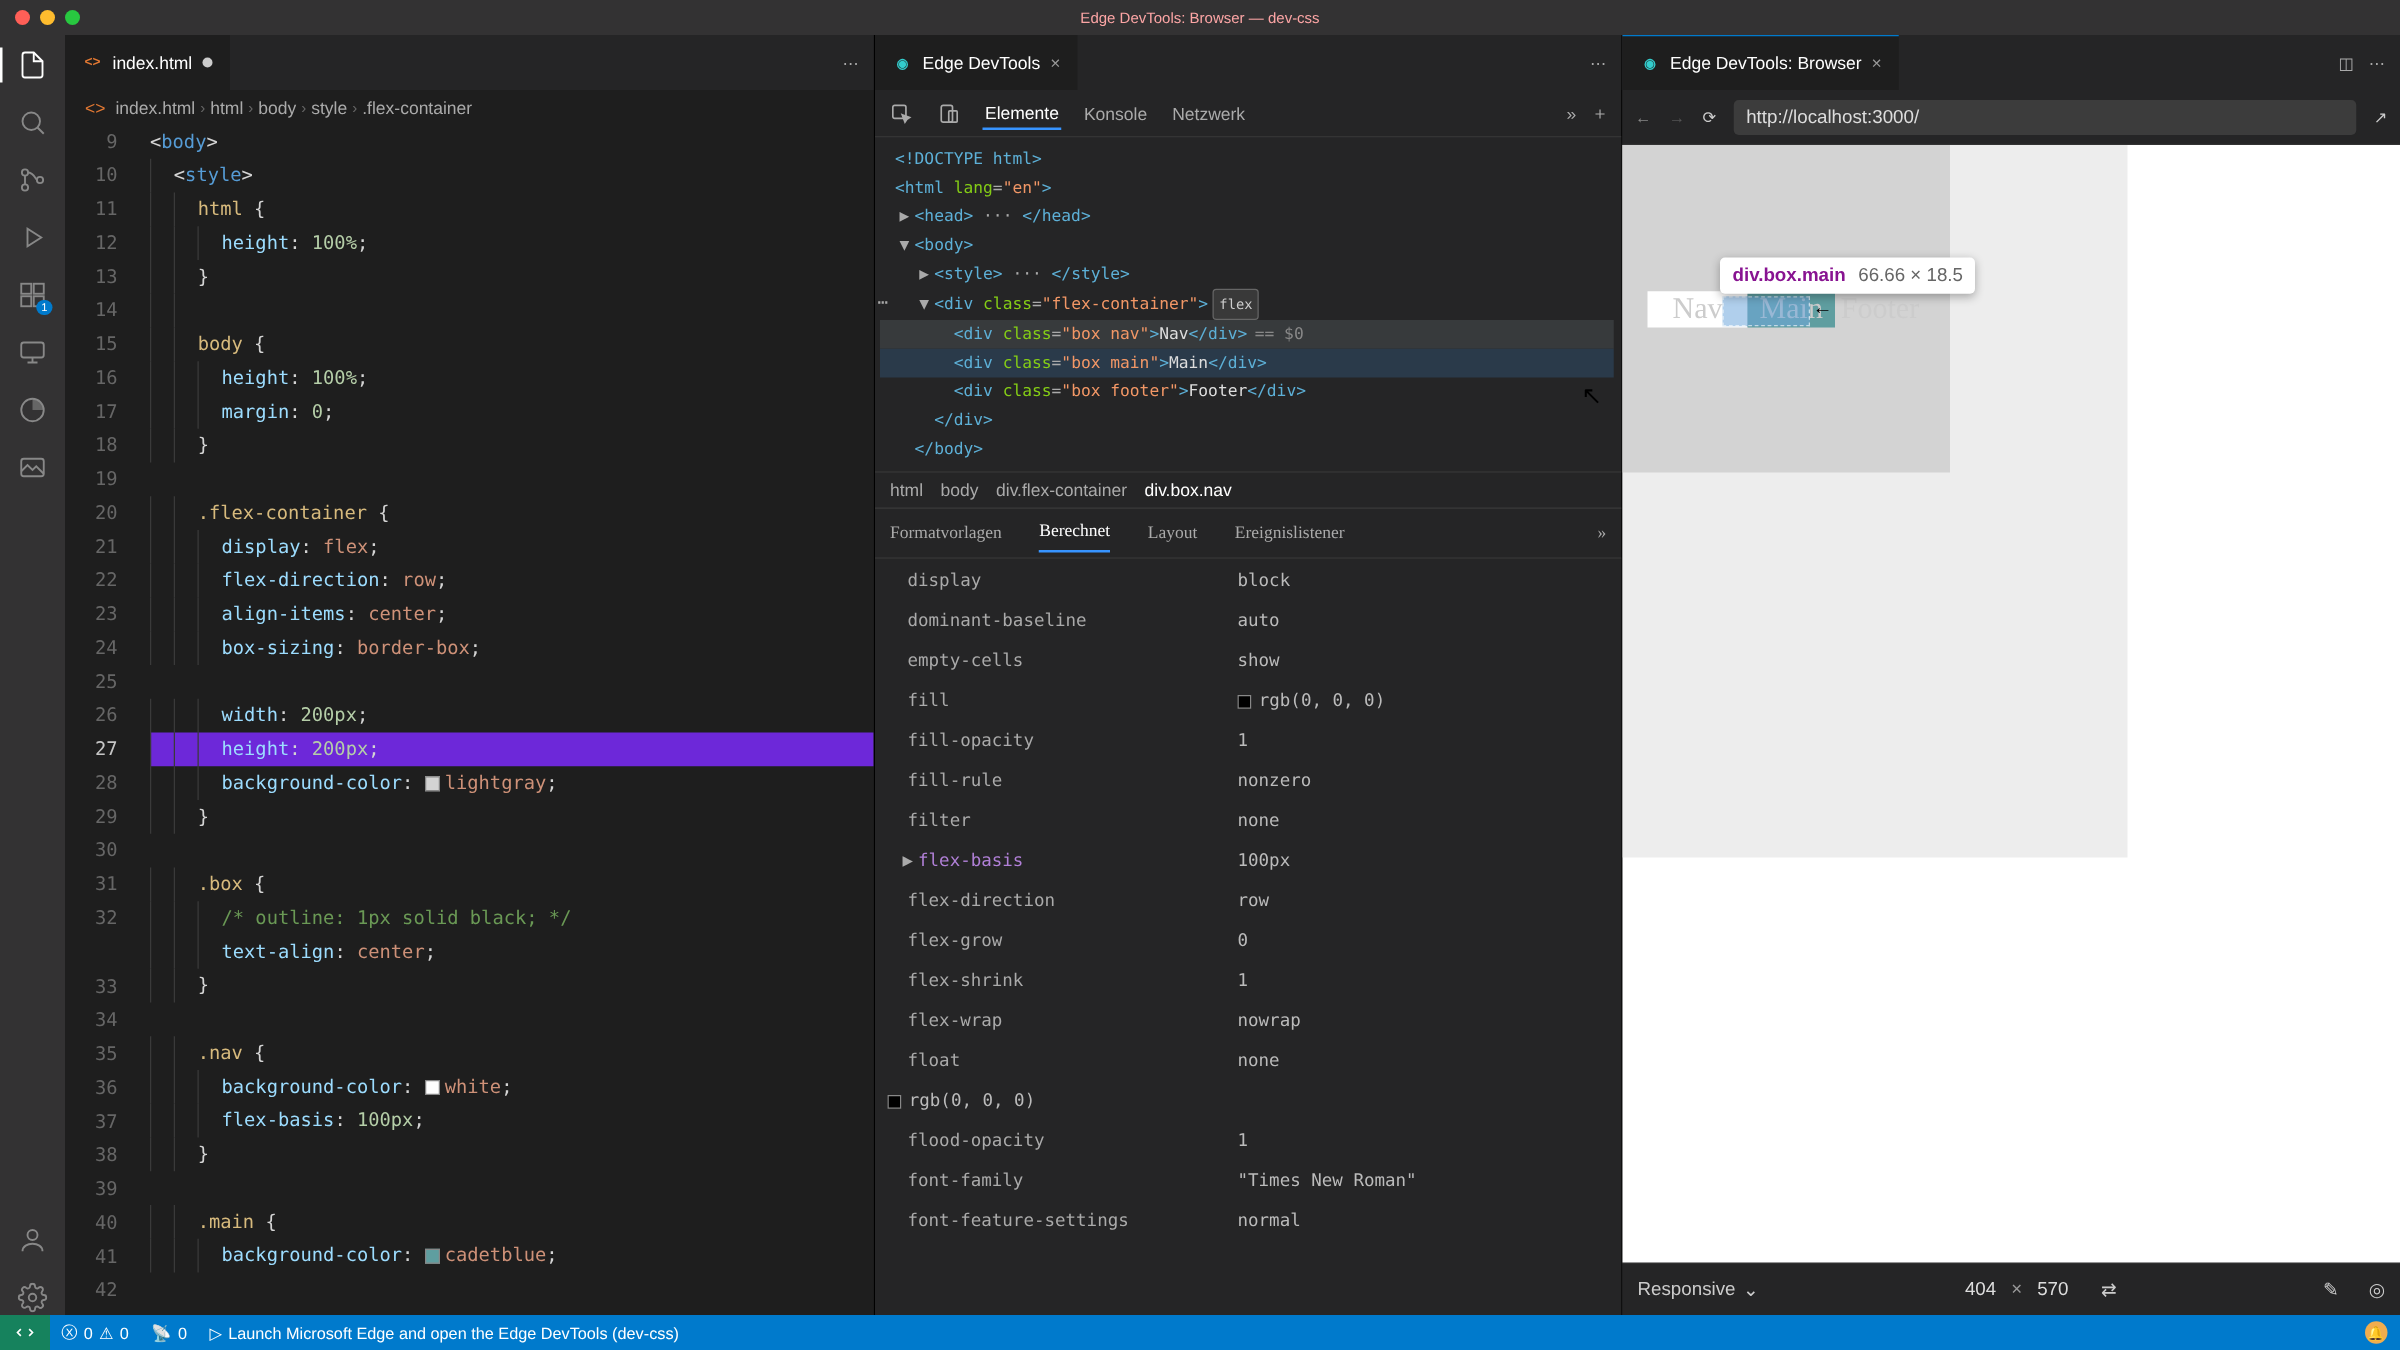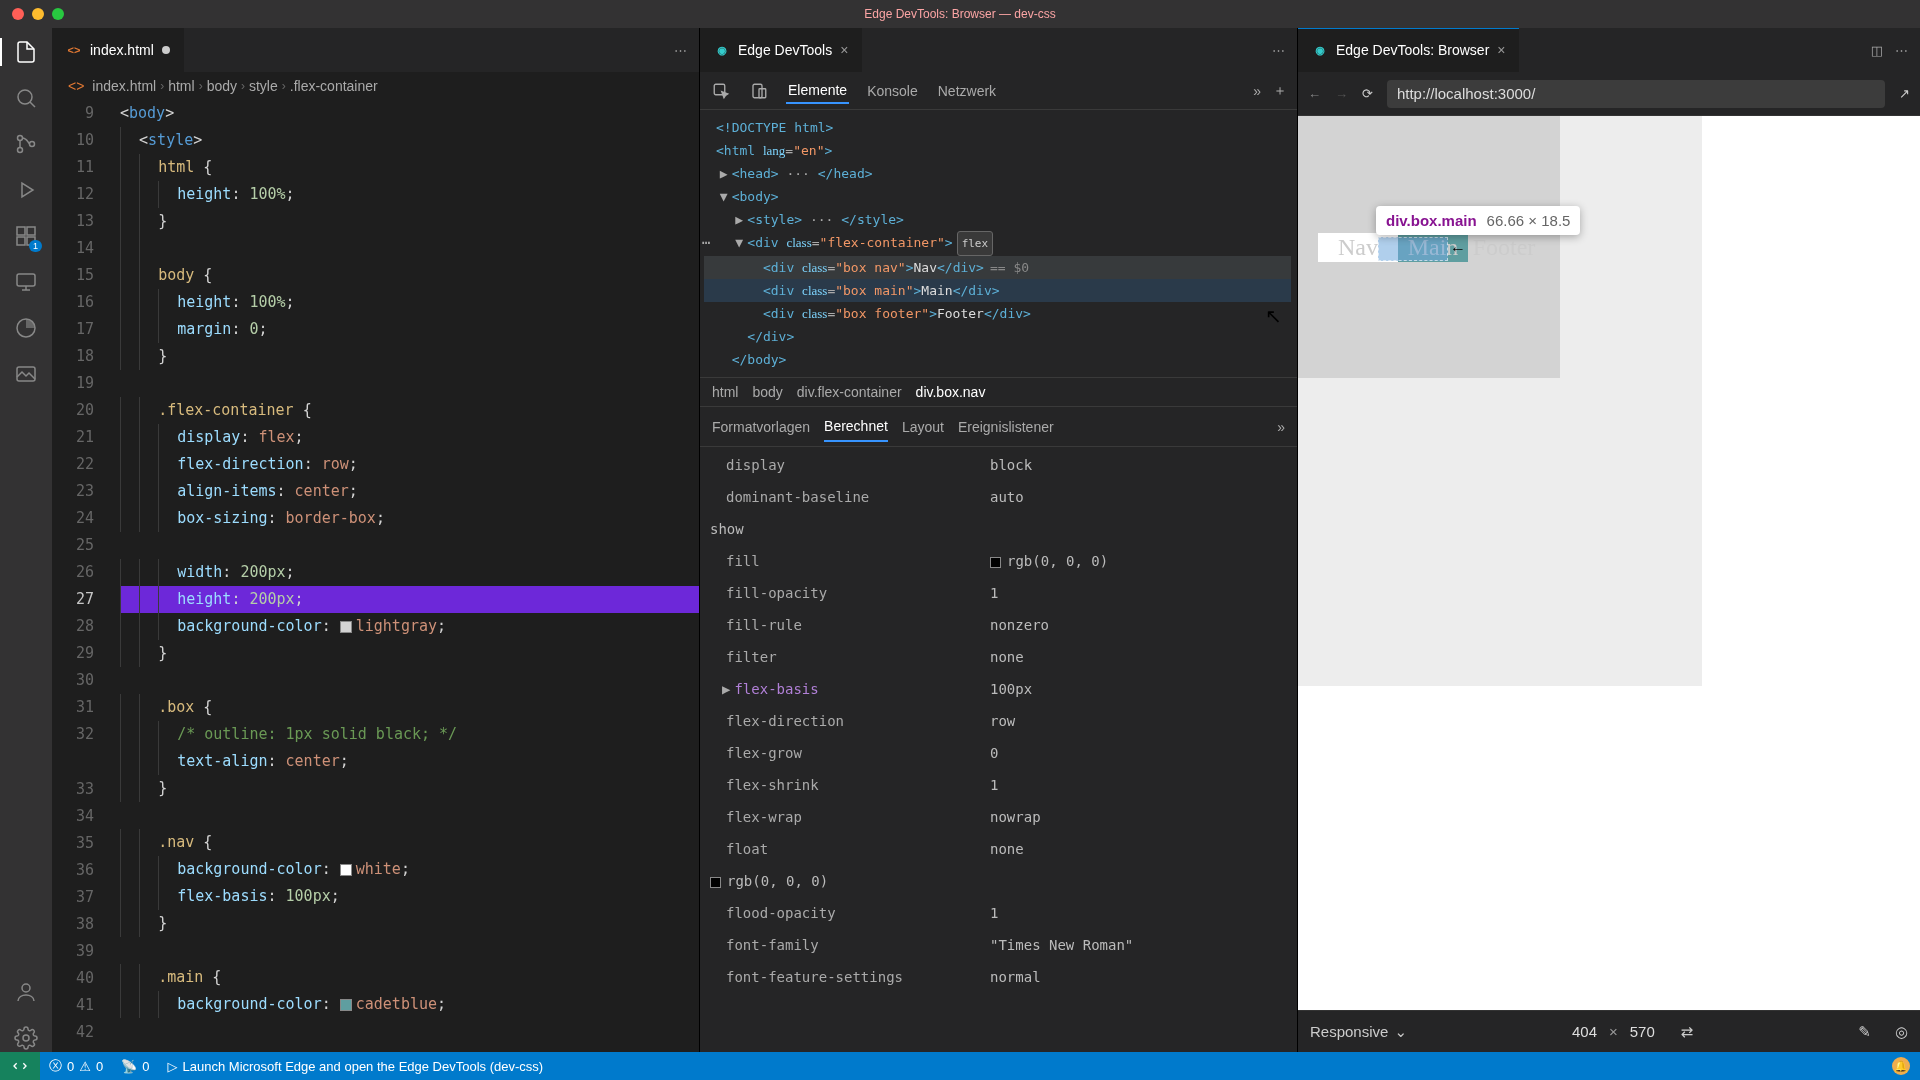--- a/index.html
+++ b/index.html
@@ -55,32 +55,32 @@
 .swatch{display:inline-block;width:12px;height:12px;border:1px solid #888;margin-right:4px;vertical-align:middle;}
 
 
 .dt-toolbar{height:38px;border-bottom:1px solid #3a3a3a;display:flex;align-items:center;padding:0 10px;gap:16px;color:#aaa;font-size:14px;}
 .dt-toolbar .tbtn{cursor:pointer;padding:4px 2px;}
 .dt-toolbar .tbtn.active{color:#fff;border-bottom:2px solid #3794ff;}
 .dt-toolbar .rt{margin-left:auto;display:flex;gap:12px;align-items:center;}
 
 .dt-elements{flex:0 0 auto;font-family:Menlo,Consolas,monospace;font-size:13px;line-height:23px;padding:6px 6px 6px 4px;background:#252526;position:relative;}
 .dt-elements .el{white-space:pre;color:#aaa;}
-.dt-elements .tag{color:#5db0d7;} .dt-elements .an{color:#7dd3fc;font-family:Liberation Serif, serif;} .dt-elements .av{color:#f29766;} .dt-elements .tx{color:#ddd;}
+.dt-elements .tag{color:#5db0d7;} .dt-elements .an{color:#84cc16;} .dt-elements .av{color:#f29766;} .dt-elements .tx{color:#ddd;}
 .dt-elements .caret{color:#aaa;display:inline-block;width:12px;}
 .dt-elements .sel{background:#373a3c;}
 .dt-elements .hov{background:#2a3a4a;}
 .flex-badge{display:inline-block;background:#393939;border:1px solid #666;border-radius:3px;padding:0 4px;font-size:11px;color:#ccc;margin-left:4px;}
 .eqsel{color:#888;margin-left:6px;}
 .leftell{position:absolute;left:-2px;color:#aaa;font-size:14px;}
 
 .dt-crumb{height:30px;border-top:1px solid #3a3a3a;border-bottom:1px solid #3a3a3a;display:flex;align-items:center;gap:14px;padding-left:12px;font-size:14px;color:#aaa;}
 .dt-crumb span{cursor:pointer;}
 
-.dt-subtabs{height:40px;border-bottom:1px solid #3a3a3a;display:flex;align-items:center;gap:14px;padding:0 12px;font-size:14px;color:#aaa;}
+.dt-subtabs{height:40px;border-bottom:1px solid #3a3a3a;display:flex;align-items:center;gap:30px;padding:0 12px;font-size:14px;color:#aaa;font-family:Liberation Serif, serif;}
 .dt-subtabs .st{cursor:pointer;padding:6px 0;}
 .dt-subtabs .st.active{color:#fff;border-bottom:2px solid #3794ff;}
 
 .dt-computed{flex:1;overflow:auto;font-family:Menlo,Consolas,monospace;font-size:14px;line-height:32px;padding:2px 10px;background:#252526;}
 .dt-computed .row{display:flex;align-items:center;}
 .dt-computed .pn{color:#b180d7;width:280px;padding-left:12px;}
 .dt-computed .pn.norm{color:#aaa;}
 .dt-computed .pv{color:#bbb;}
 .dt-computed .tri{color:#aaa;margin-right:4px;}
 .colbox{display:inline-block;width:11px;height:11px;border:1px solid #888;margin-right:6px;vertical-align:middle;}
@@ -330,20 +330,21 @@
     <div class="dt-computed" id="computed">
         <div class="row">
           <span class="pn norm"><span class="tri"> </span>display</span>
           <span class="pv">block</span>
         </div>
         <div class="row">
           <span class="pn norm"><span class="tri"> </span>dominant-baseline</span>
           <span class="pv">auto</span>
         </div>
         <div class="row">
+          <span class="pn norm"><span class="tri"> </span>empty-cells</span>
           <span class="pv">show</span>
         </div>
         <div class="row">
           <span class="pn norm"><span class="tri"> </span>fill</span>
           <span class="pv"><span class="colbox" style="background:#000"></span>rgb(0, 0, 0)</span>
         </div>
         <div class="row">
           <span class="pn norm"><span class="tri"> </span>fill-opacity</span>
           <span class="pv">1</span>
         </div>

